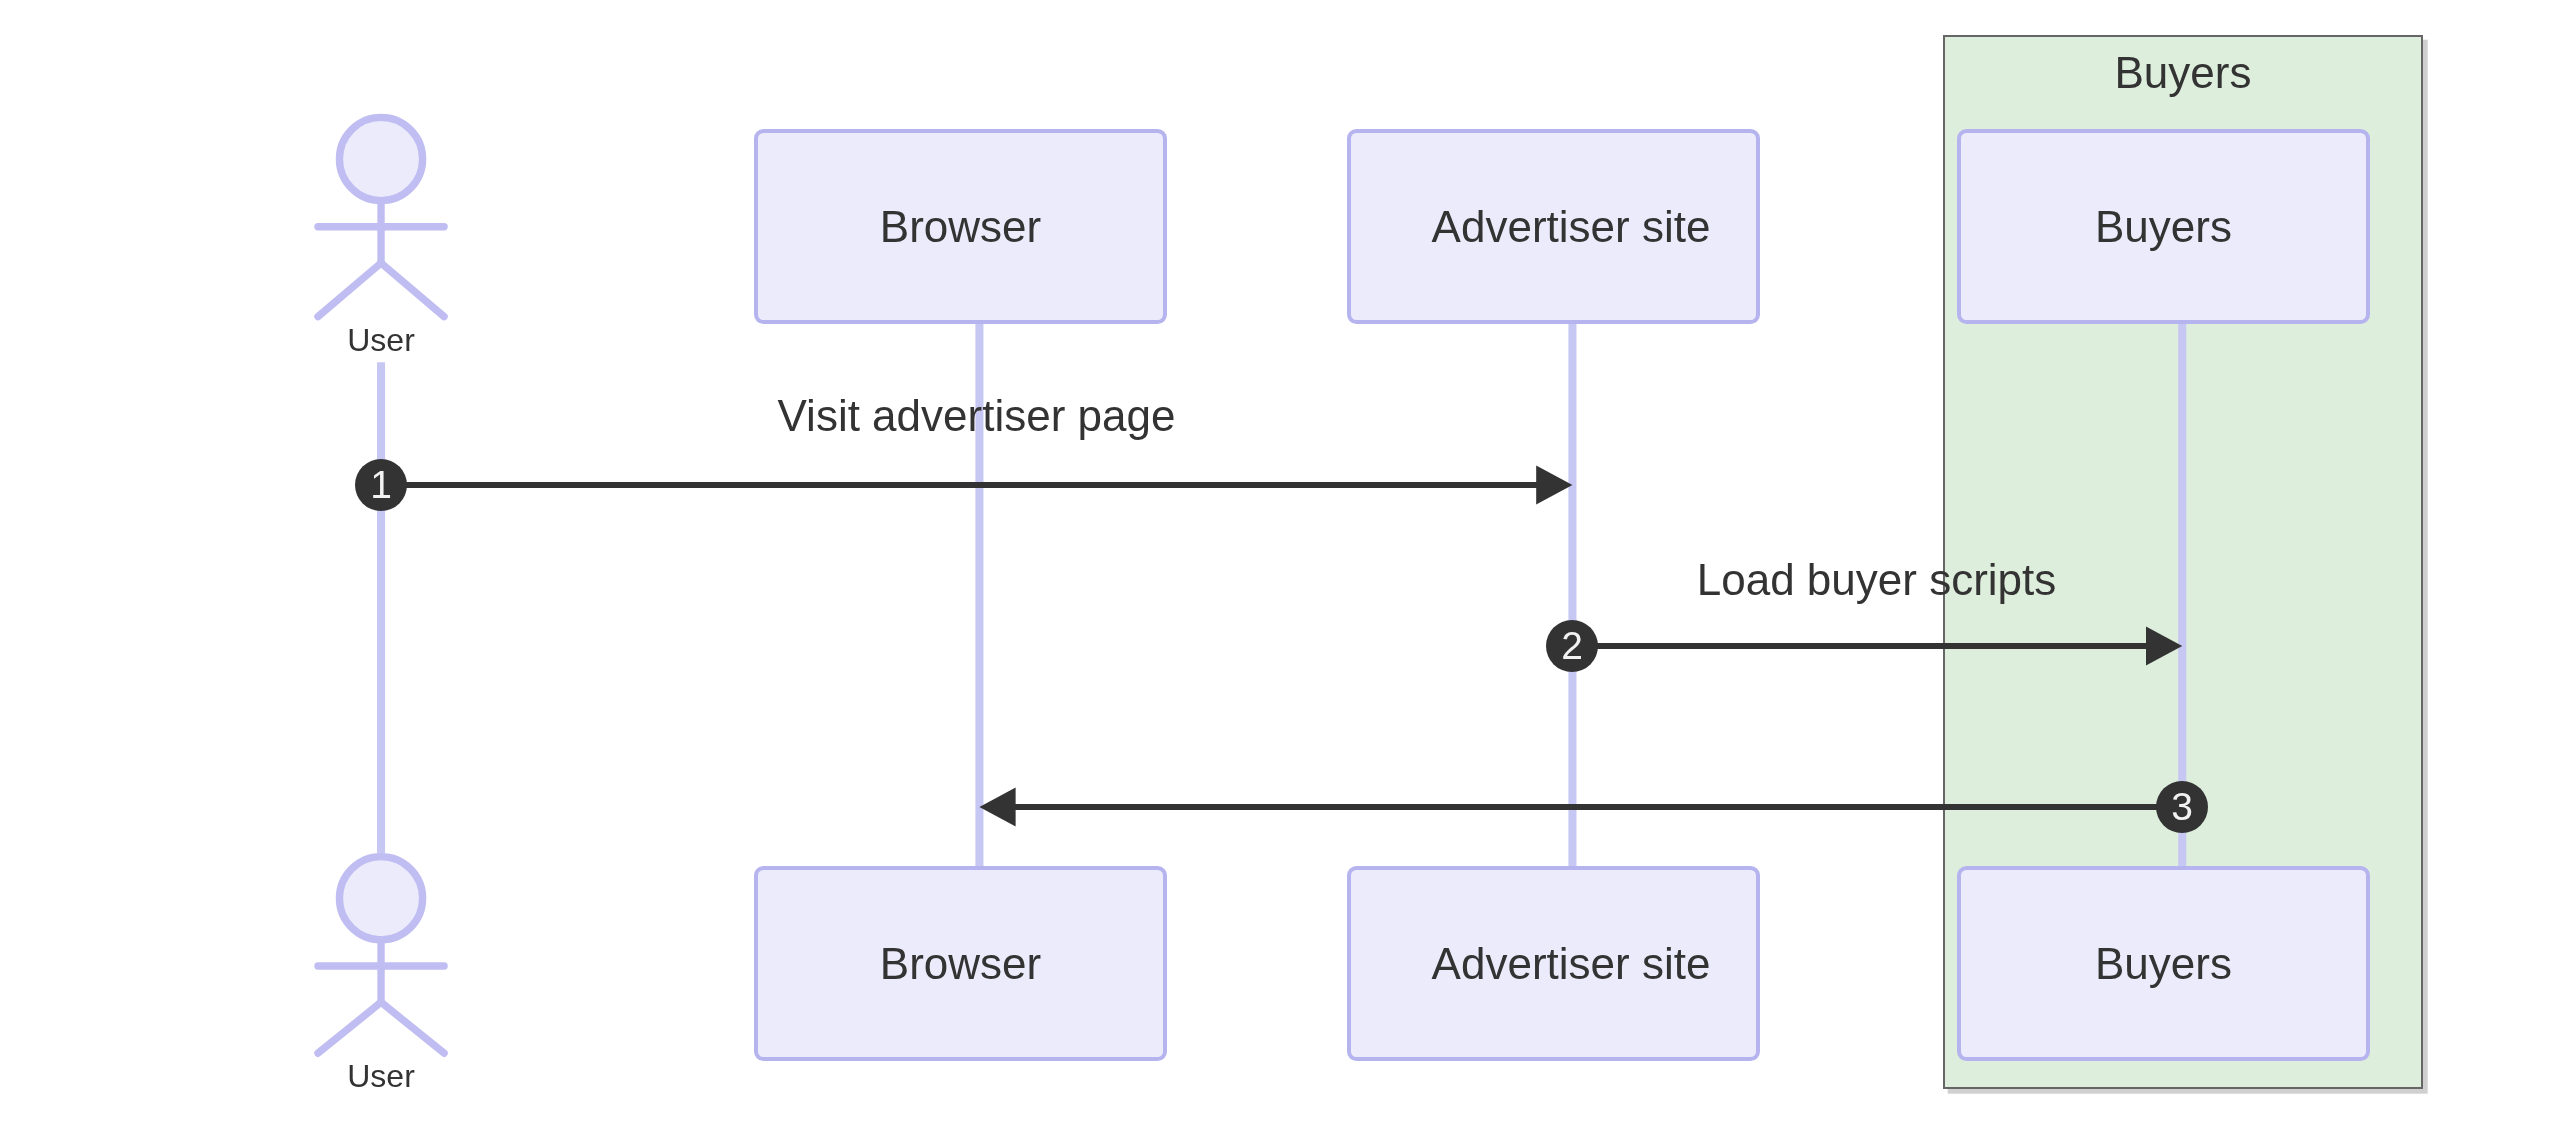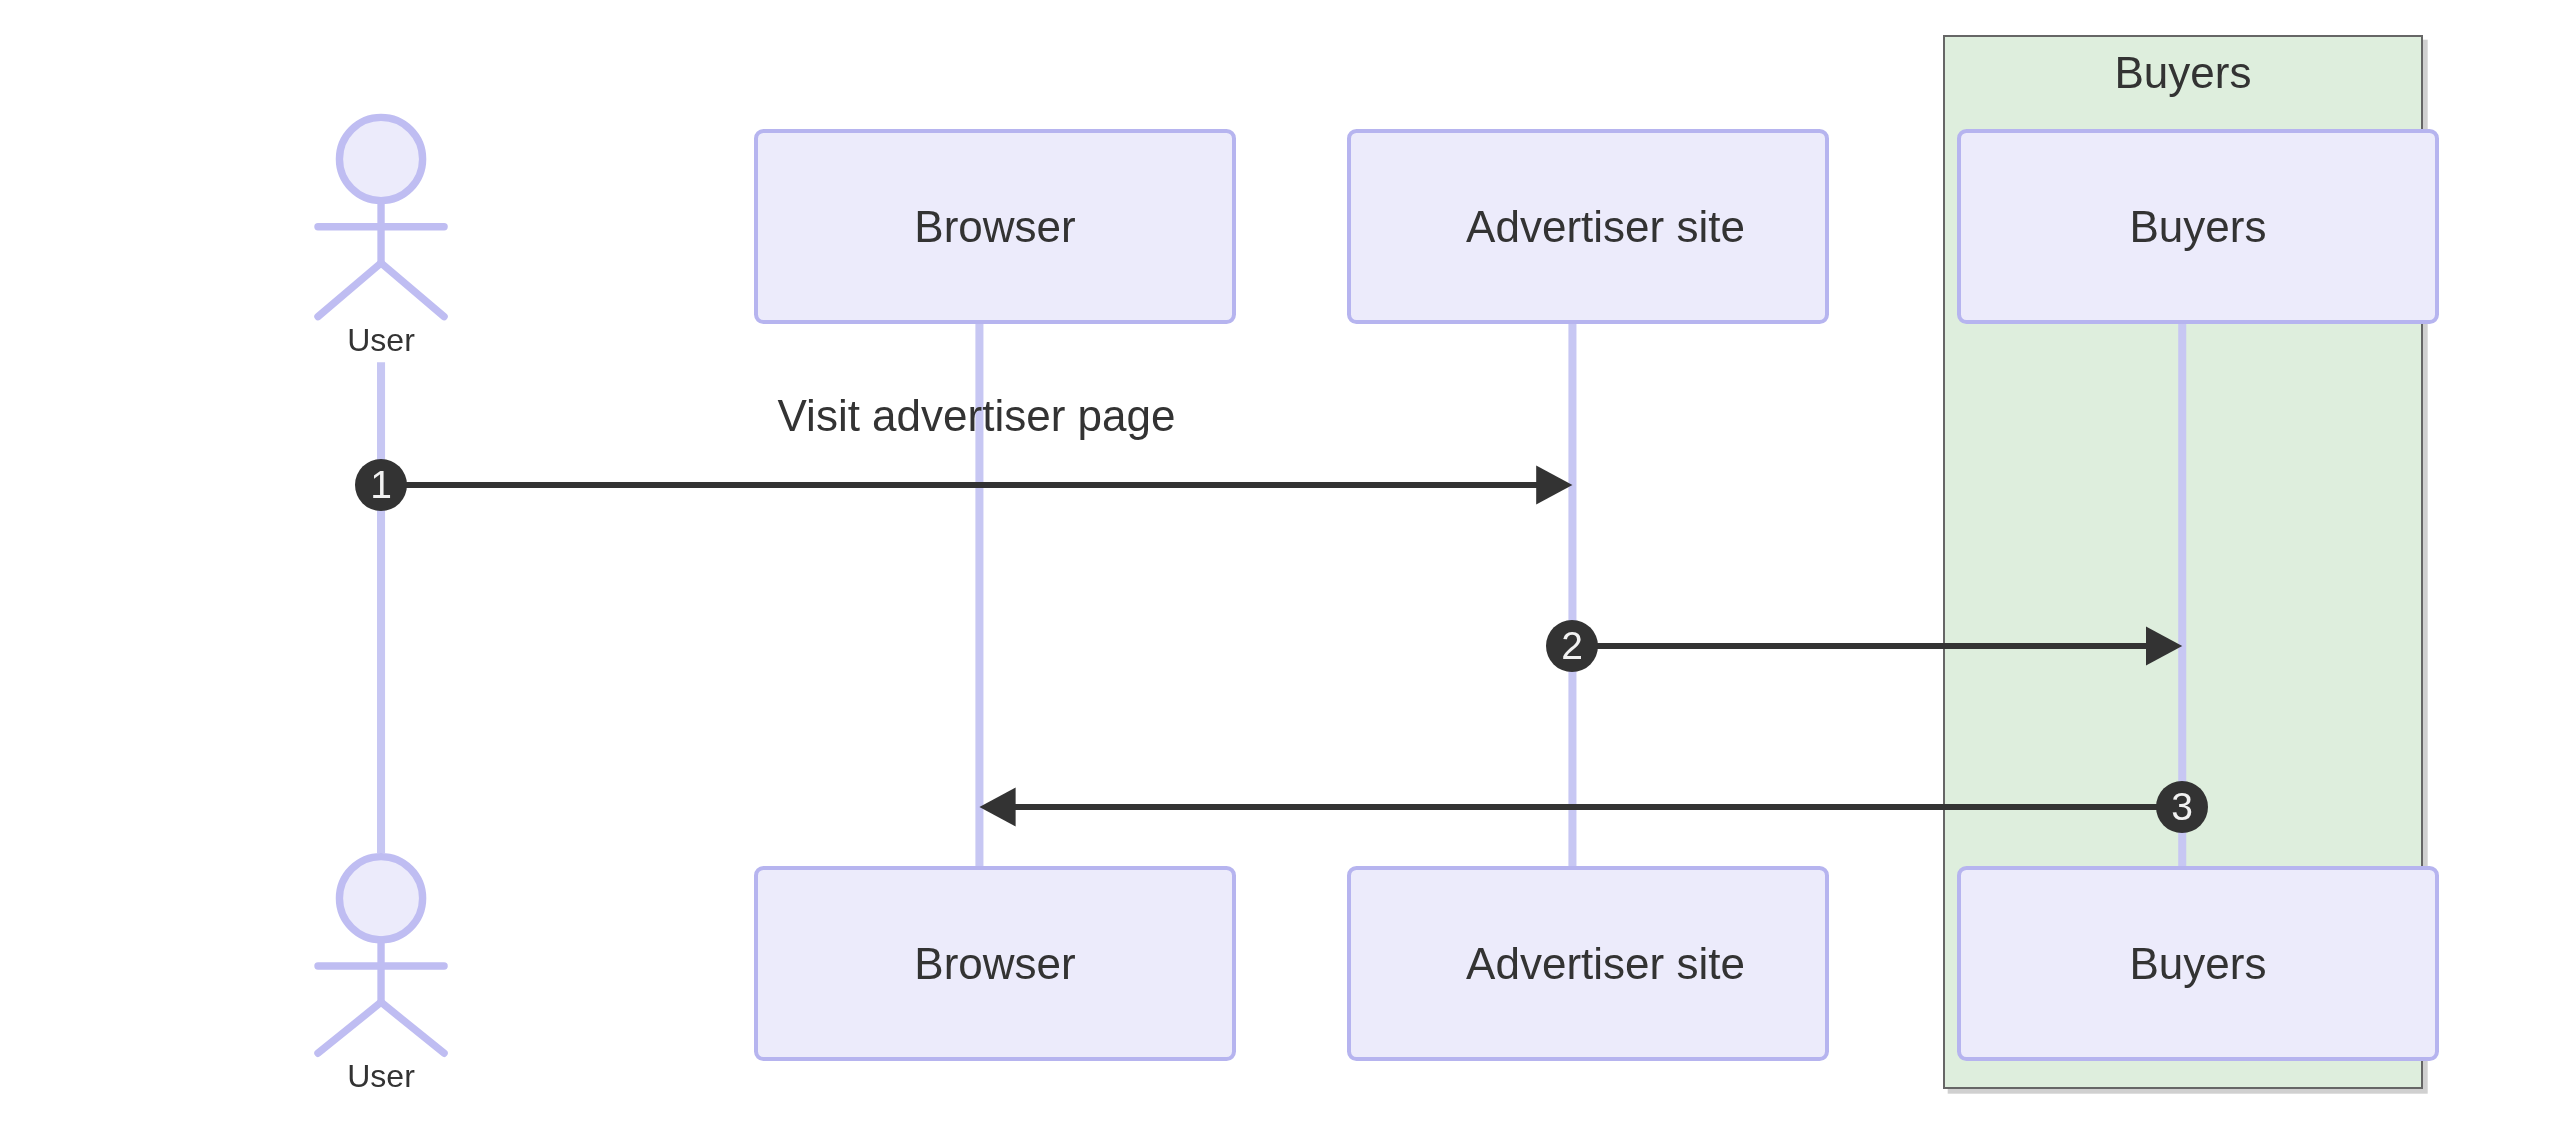--- a/index.html
+++ b/index.html
@@ -32,21 +32,21 @@
     width: 480px;
     text-align: center;
     font-size: 44px;
     line-height: 51px;
     color: #333333;
     z-index: 5;
   }
   
   .pbox {
     position: absolute;
-    width: 482px; height: 195px;
+    width: 413px; height: 195px;
     background: #ECEBFB;
     border: 4.7px solid #B6B4EF;
     border-radius: 9.4px;
     box-sizing: border-box;
     display: flex;
     align-items: center;
     justify-content: center;
     font-size: 44px;
     color: #333333;
     z-index: 3;
@@ -163,19 +163,20 @@
     <span>Advertiser site</span>
   </div>
   <div class="pbox col-buyers row-bottom">
     <span>Buyers</span>
   </div>
 
   <div class="actor-label" style="left:247px; top:315px;">User</div>
   <div class="actor-label" style="left:247px; top:1051px;">User</div>
 
   <div class="msg-label" style="left:507px;  width:939px; top:390px;">Visit advertiser page</div>
+  <div class="msg-label" style="left:1407px; width:939px; top:554px;">Load buyer scripts</div>
 
   <div class="seq-circle" style="left:355px;  top:459px;">1</div>
   <div class="seq-circle" style="left:1546px; top:620px;">2</div>
   <div class="seq-circle" style="left:2156px; top:781px;">3</div>
 
 </div>
 
 
 </body></html>

